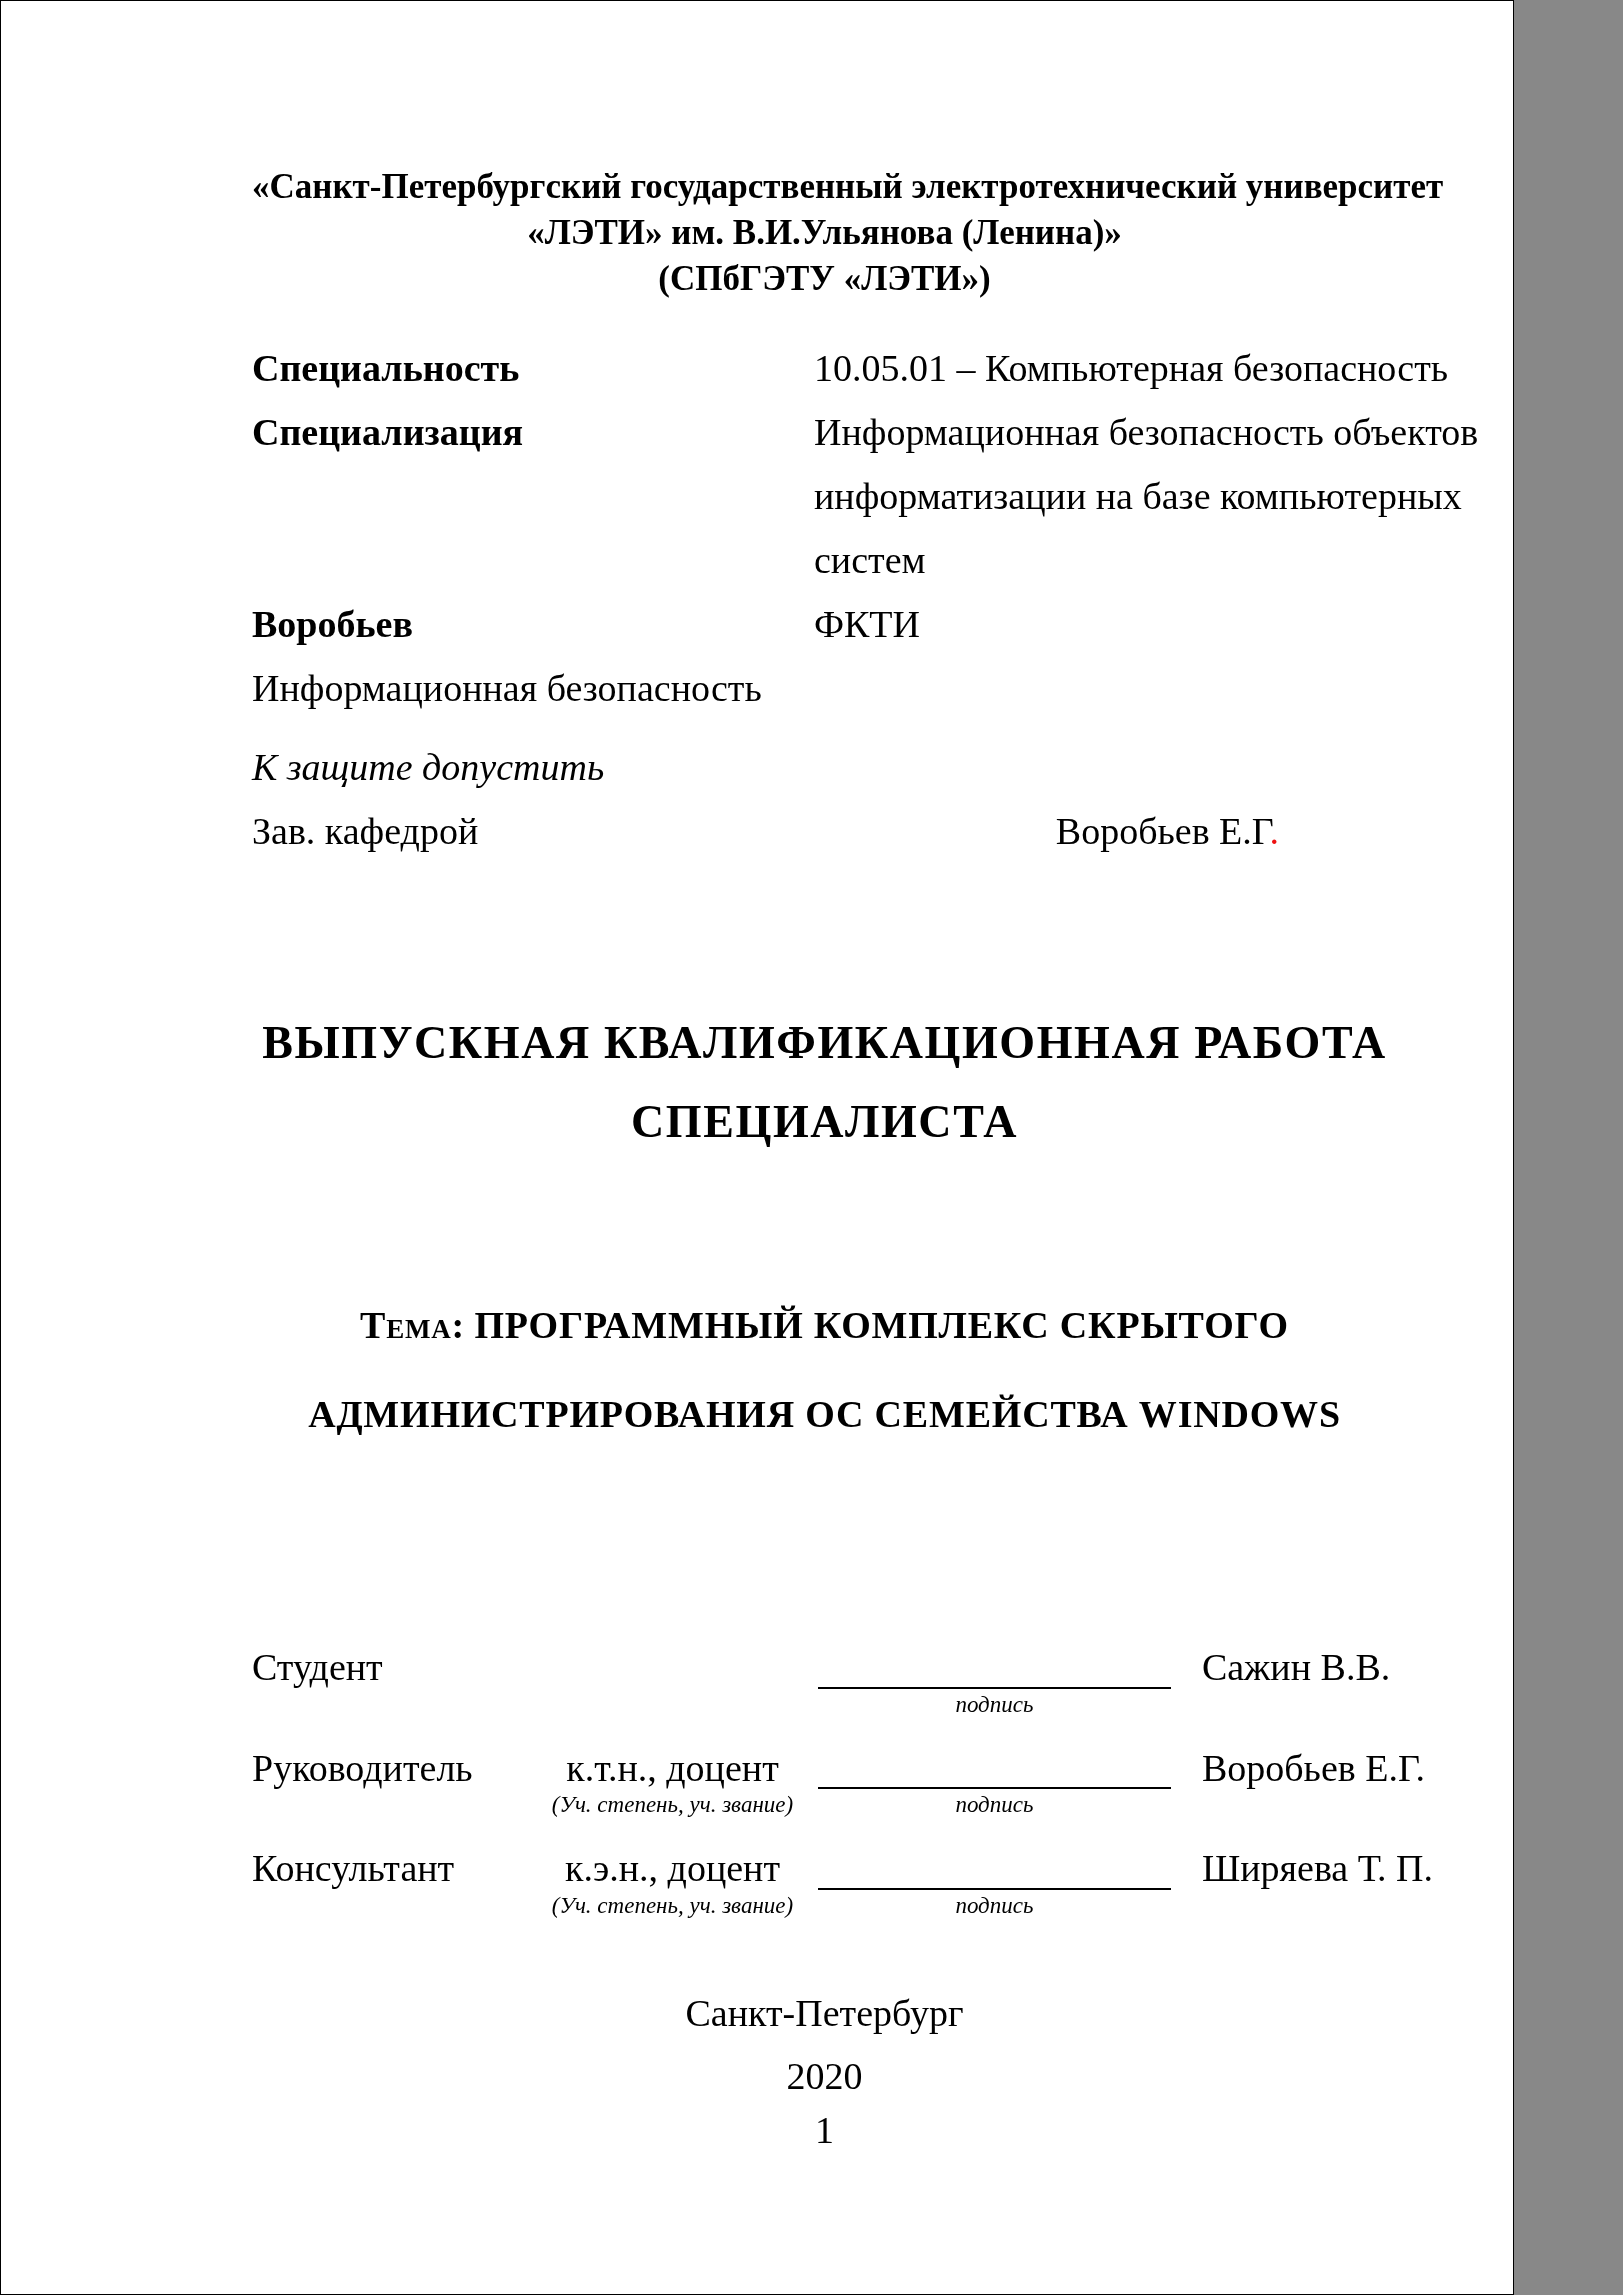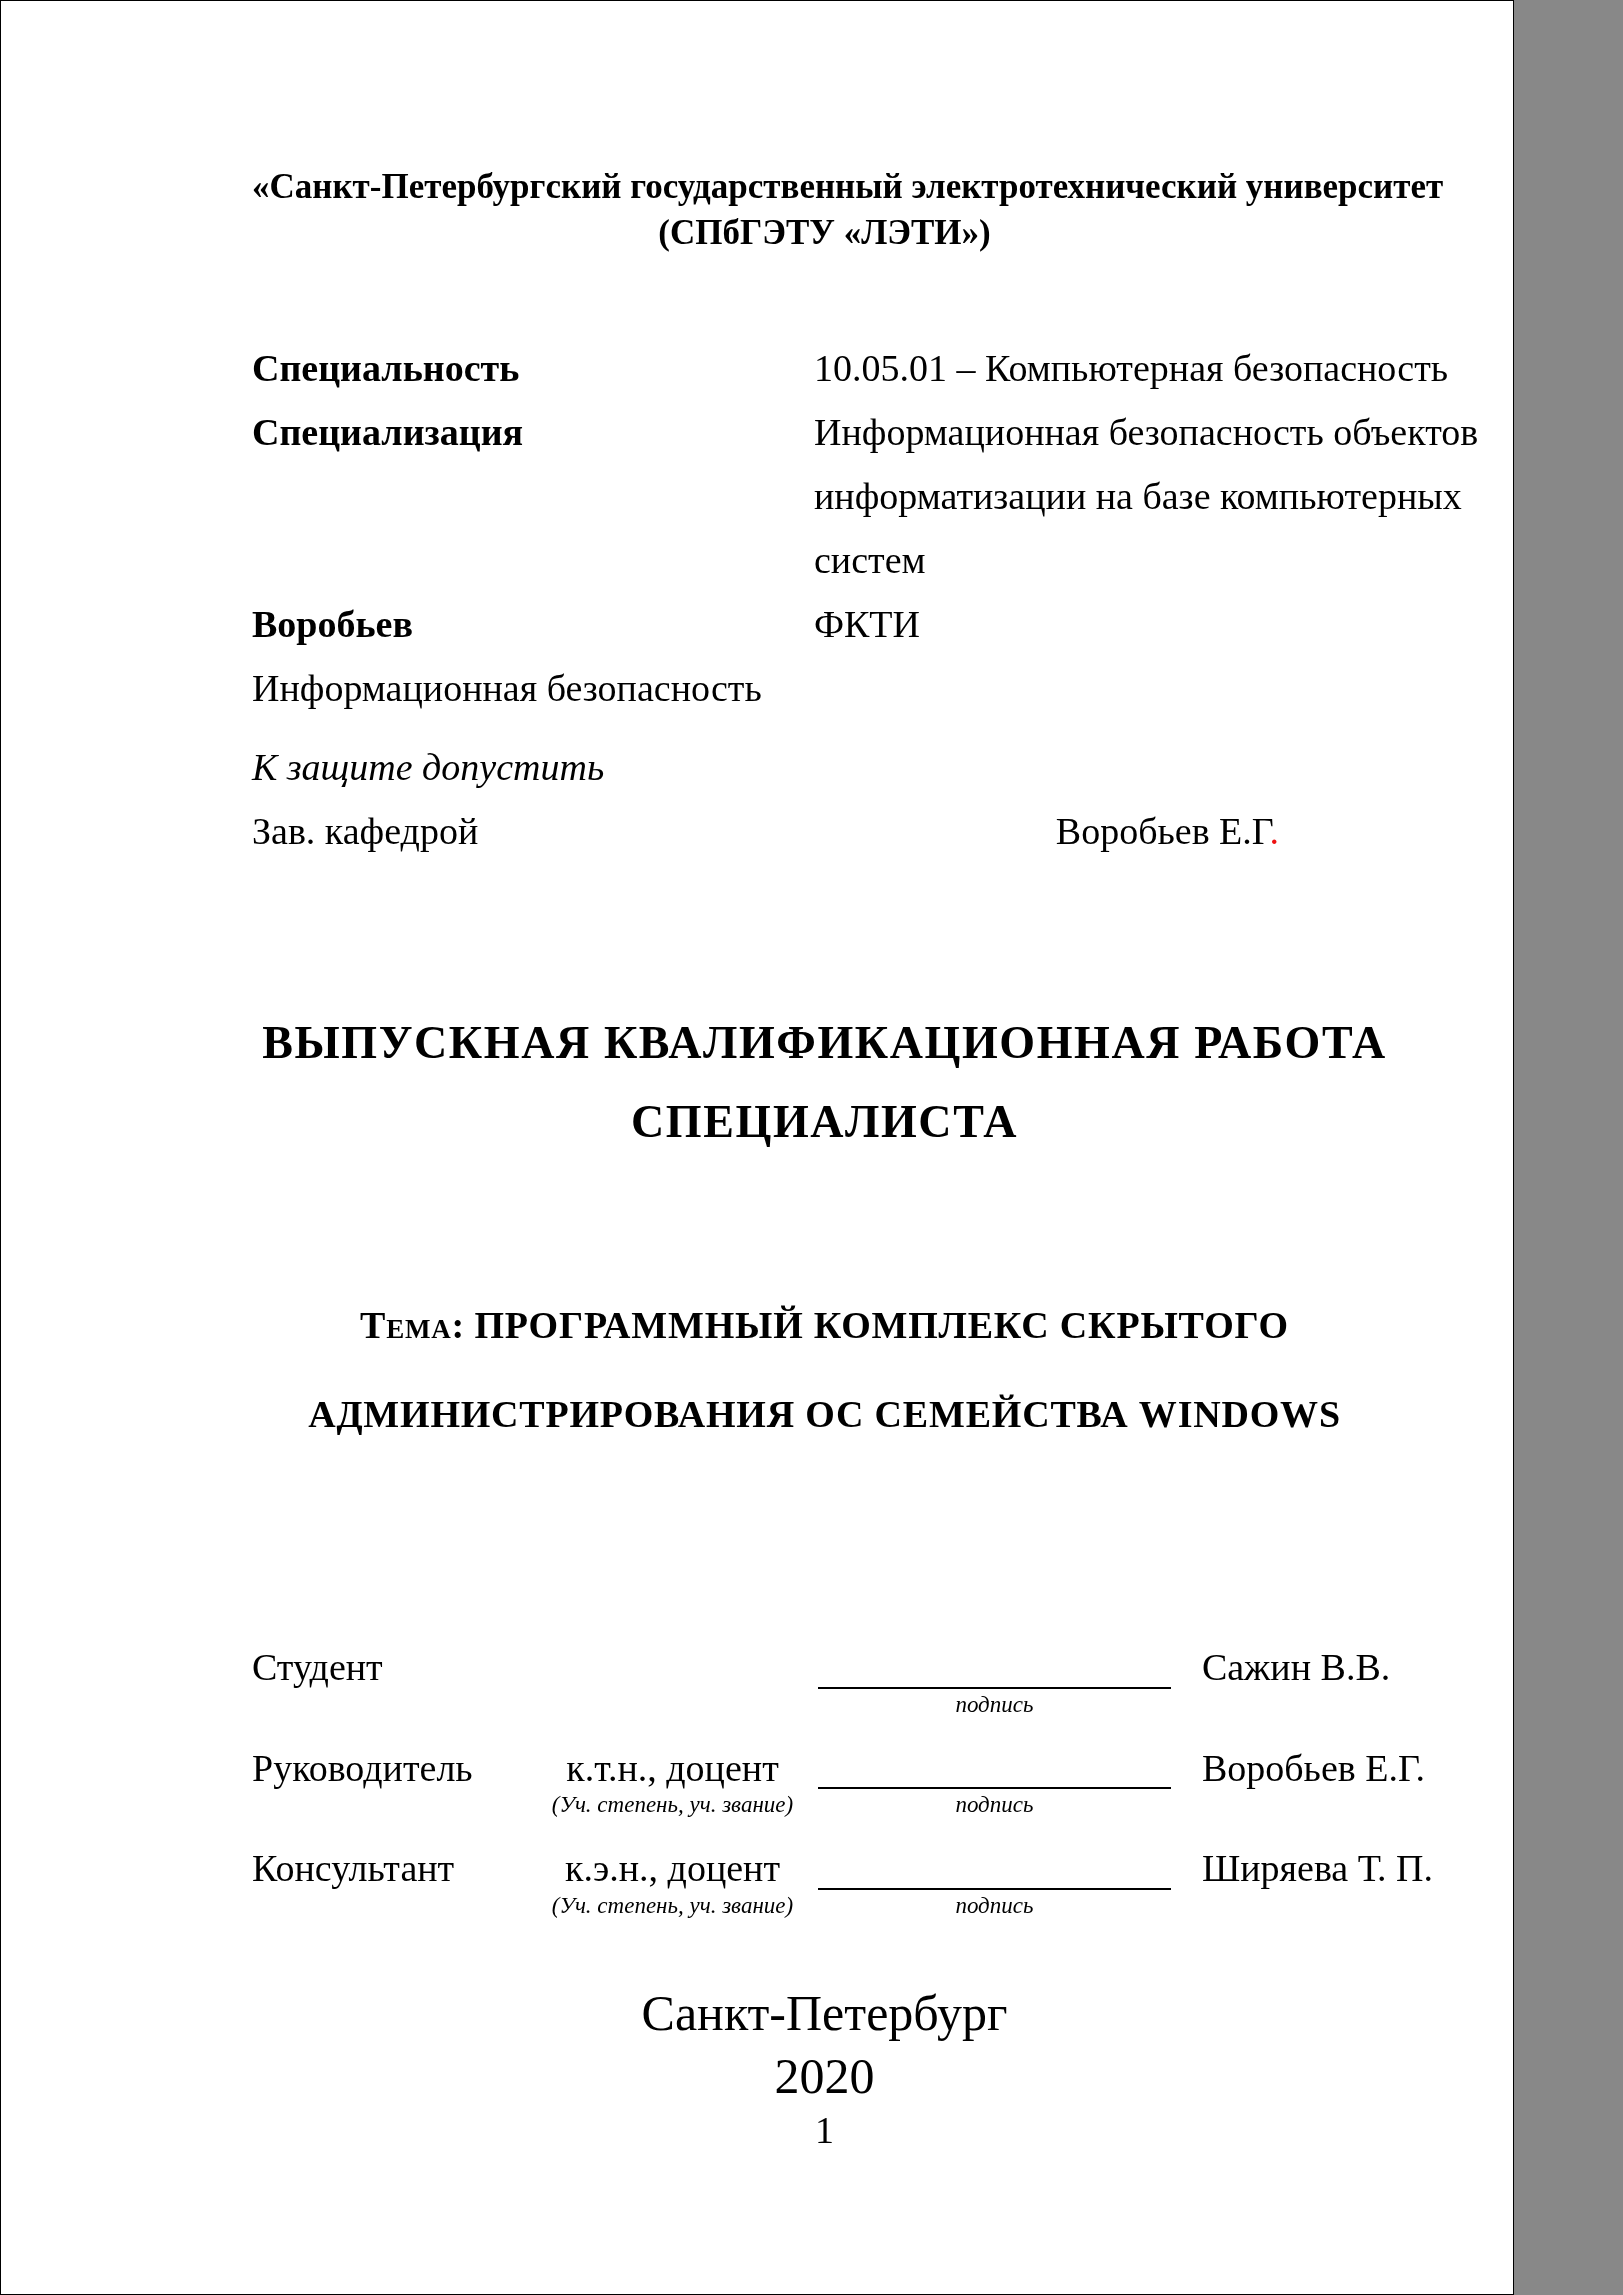--- a/index.html
+++ b/index.html
@@ -48,31 +48,32 @@
     font-size:38px;
   }
   .sig-role   { grid-row:1; grid-column:1; align-self:end; line-height:1.1; }
   .sig-degree { grid-row:1; grid-column:2; align-self:end; text-align:center; line-height:1.1; }
   .sig-line   { grid-row:1; grid-column:4; border-bottom:2.4px solid #000; }
   .sig-name   { grid-row:1; grid-column:6; align-self:end; line-height:1.1; white-space:nowrap; }
   .sig-dcap   { grid-row:2; grid-column:2; text-align:center; font-size:23px; font-style:italic; line-height:31px; white-space:nowrap; }
   .sig-pcap   { grid-row:2; grid-column:4; text-align:center; font-size:23px; font-style:italic; line-height:31px; }
 
   
-  .footer  { top:1981px; text-align:center; font-size:50px; line-height:63px; }
+  .footer  { top:1981px; text-align:center; font-size:38px; line-height:63px; }
   .pagenum { top:2098px; text-align:center; font-size:38px; line-height:63px; }
 </style>
 </head>
 <body>
 
 <div class="page">
   <div class="content">
 
     <div class="blk header">
       <div>«Санкт-Петербургский государственный электротехнический университет</div>
+      <div>«ЛЭТИ» им. В.И.Ульянова (Ленина)»</div>
       <div>(СПбГЭТУ «ЛЭТИ»)</div>
     </div>
 
     <div class="blk details">
       <div class="d-label">Специальность</div>
       <div class="d-value">10.05.01 – Компьютерная безопасность</div>
       <div class="d-label">Специализация</div>
       <div class="d-value">Информационная безопасность объектов
 информатизации на базе компьютерных
 систем</div>

